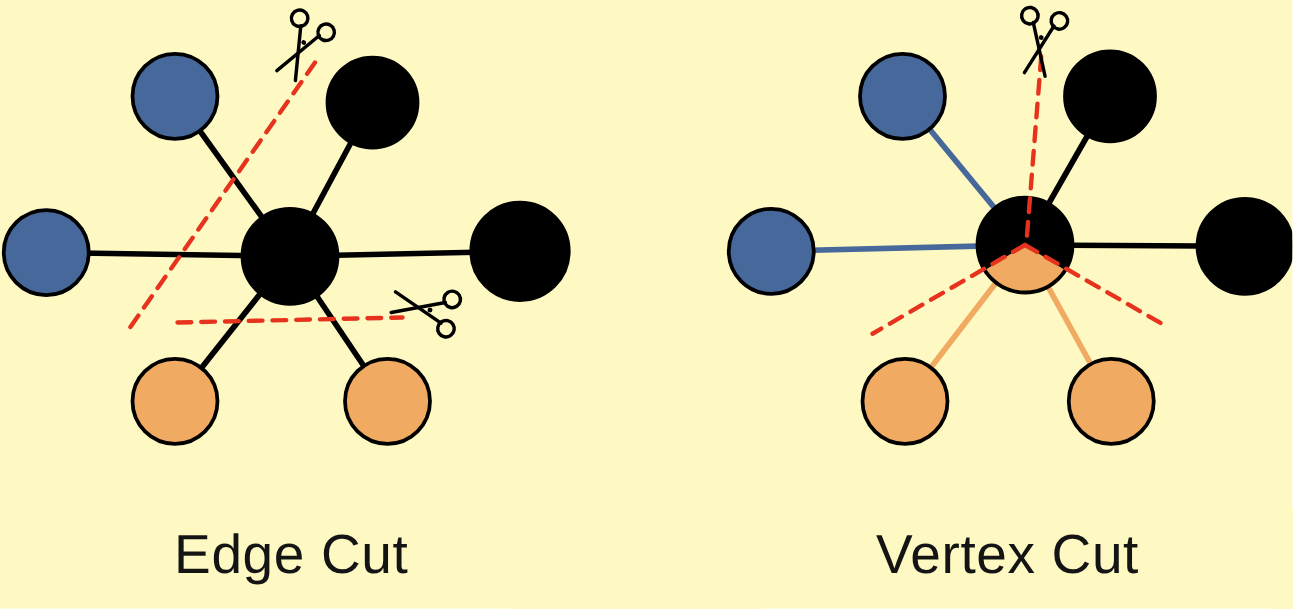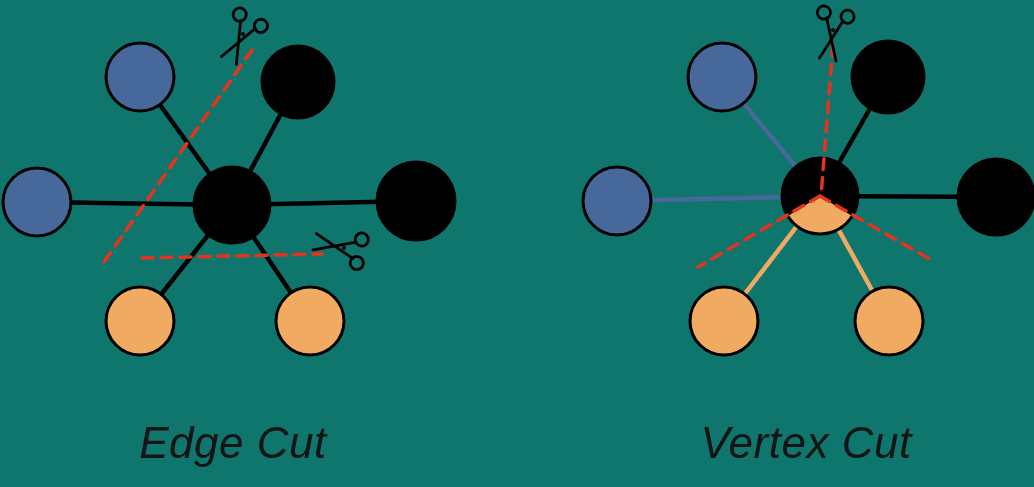--- a/index.html
+++ b/index.html
@@ -4,24 +4,23 @@
 <style>
   html, body {
     margin: 0;
     padding: 0;
     background: #ffffff;
   }
   .stage {
     position: relative;
     width: 1034px;
     height: 487px;
-    background: #0f766e;
+    background: #fef9c3;
     overflow: hidden;
     font-family: "Liberation Sans", sans-serif;
-    font-style: italic;
   }
   svg text {
     font-family: "Liberation Sans", sans-serif;
     font-weight: 400;
     letter-spacing: 0.5px;
   }
 </style>
 </head>
 <body>
 

